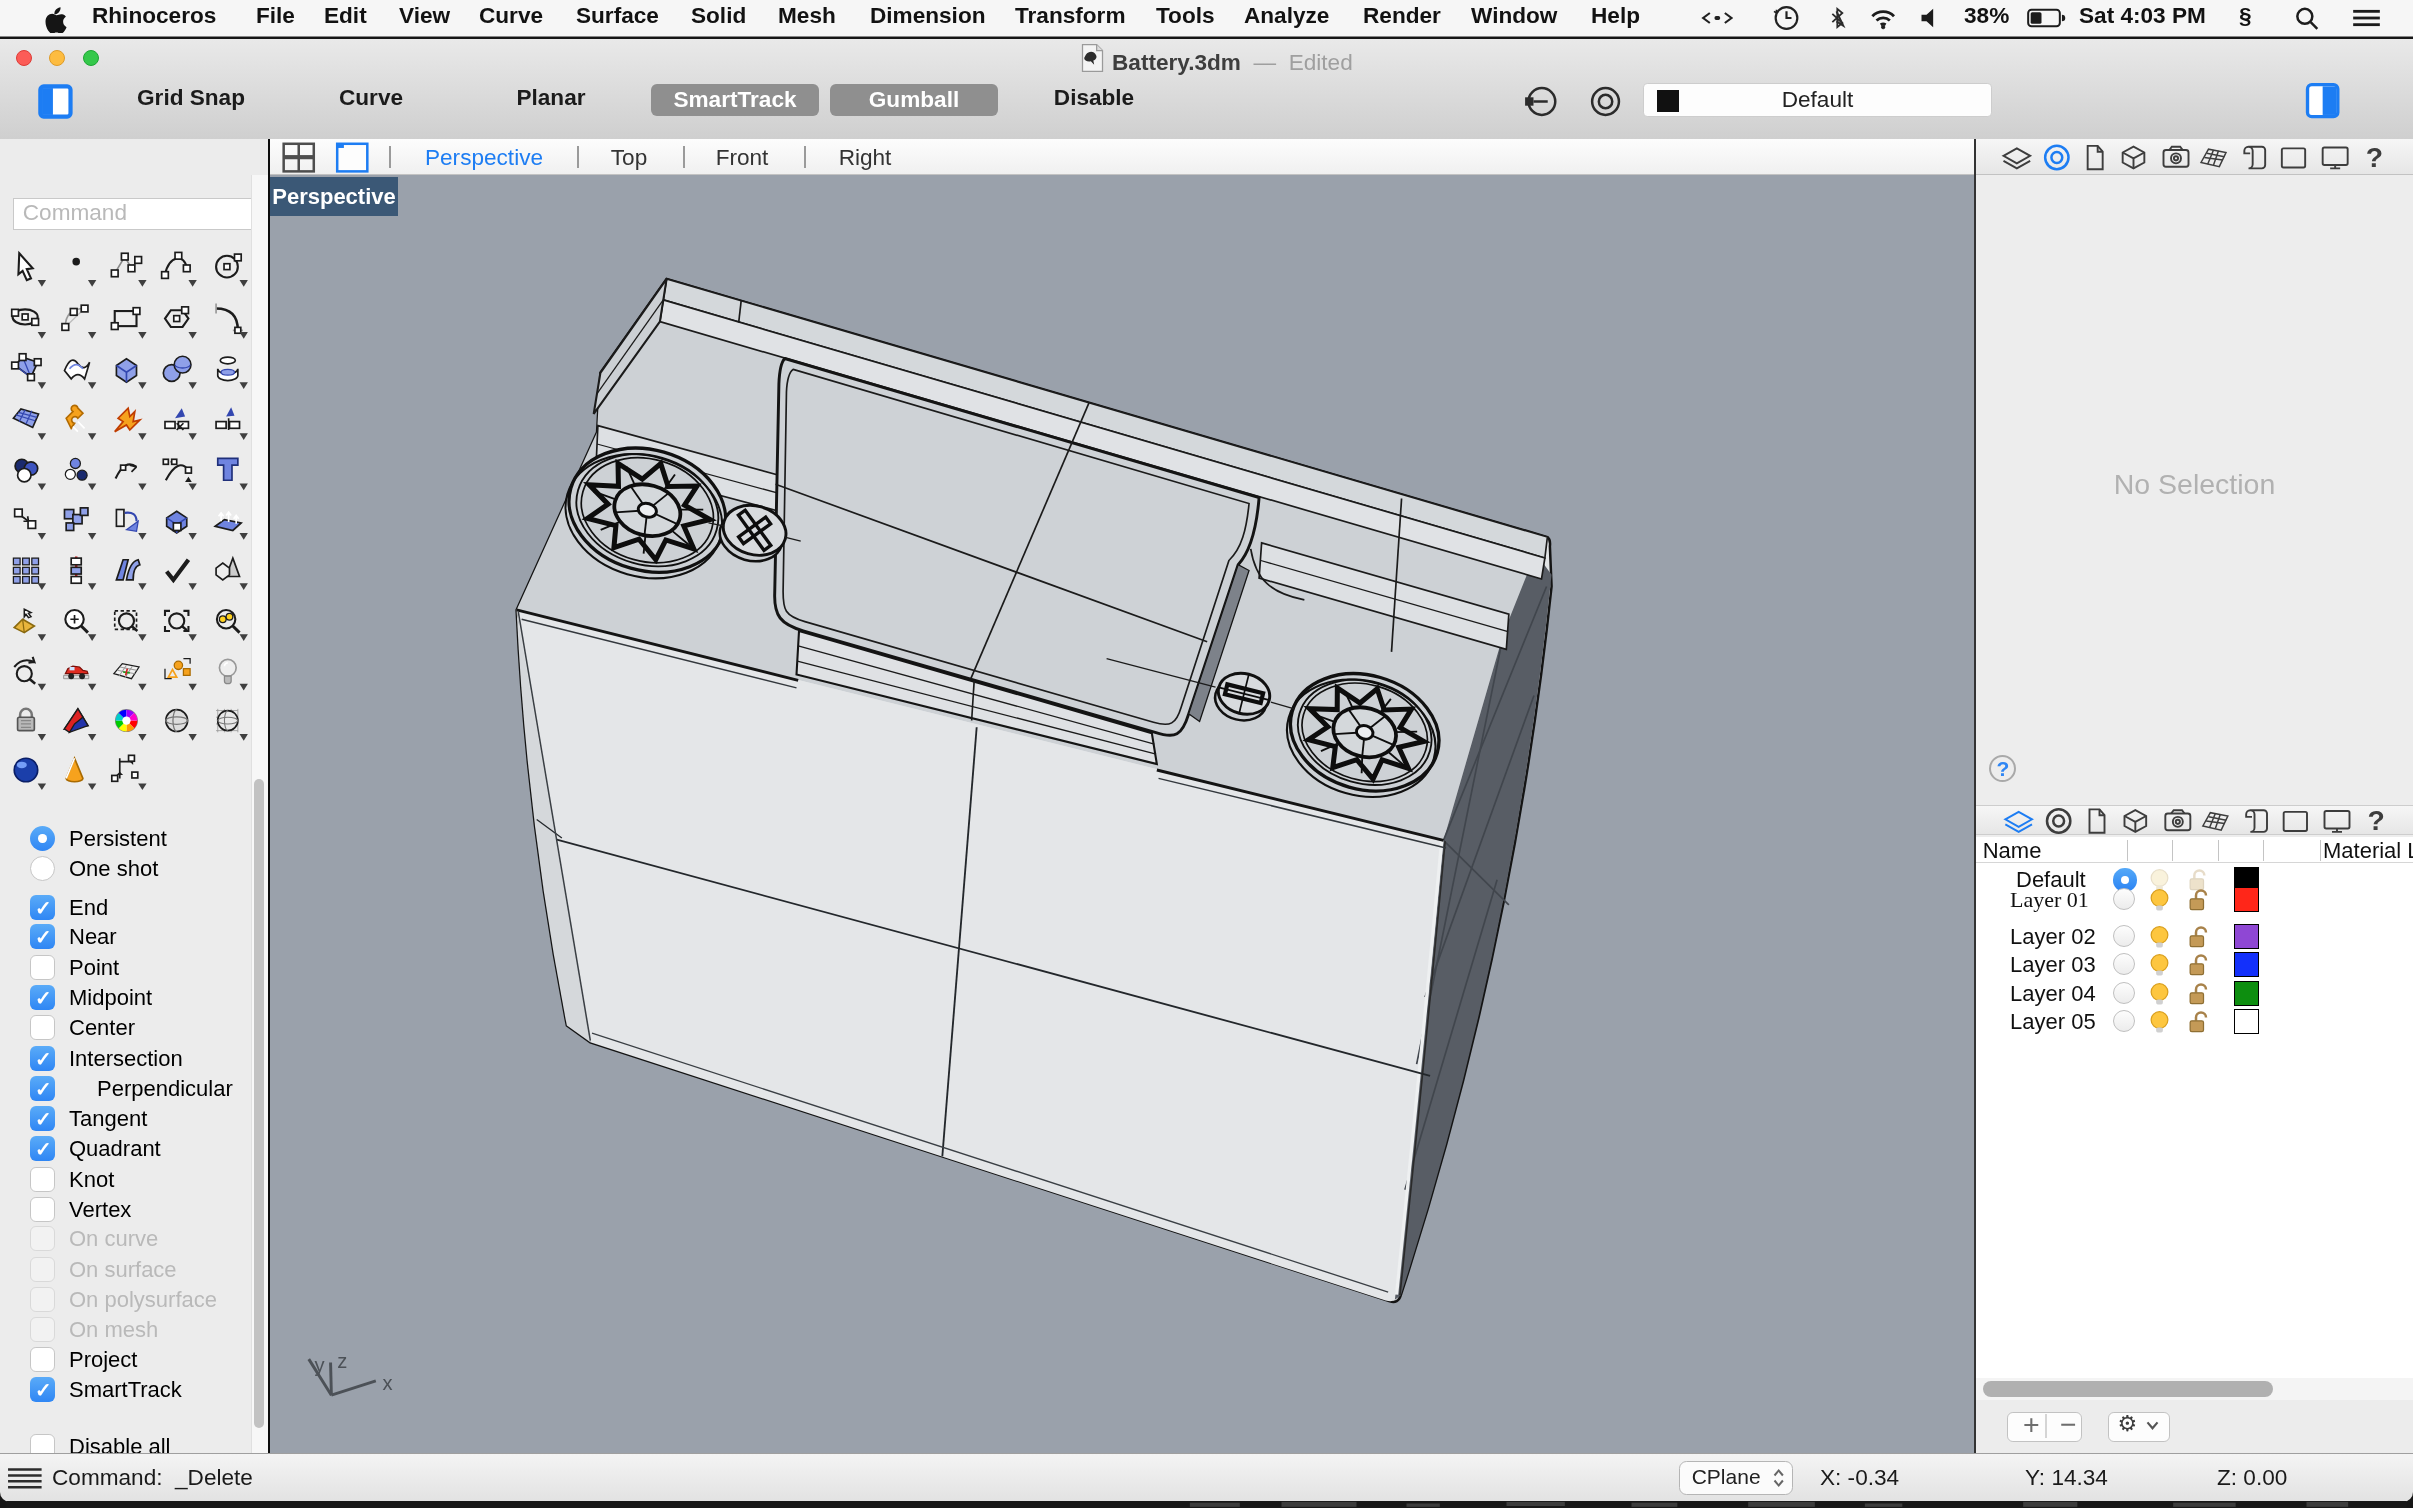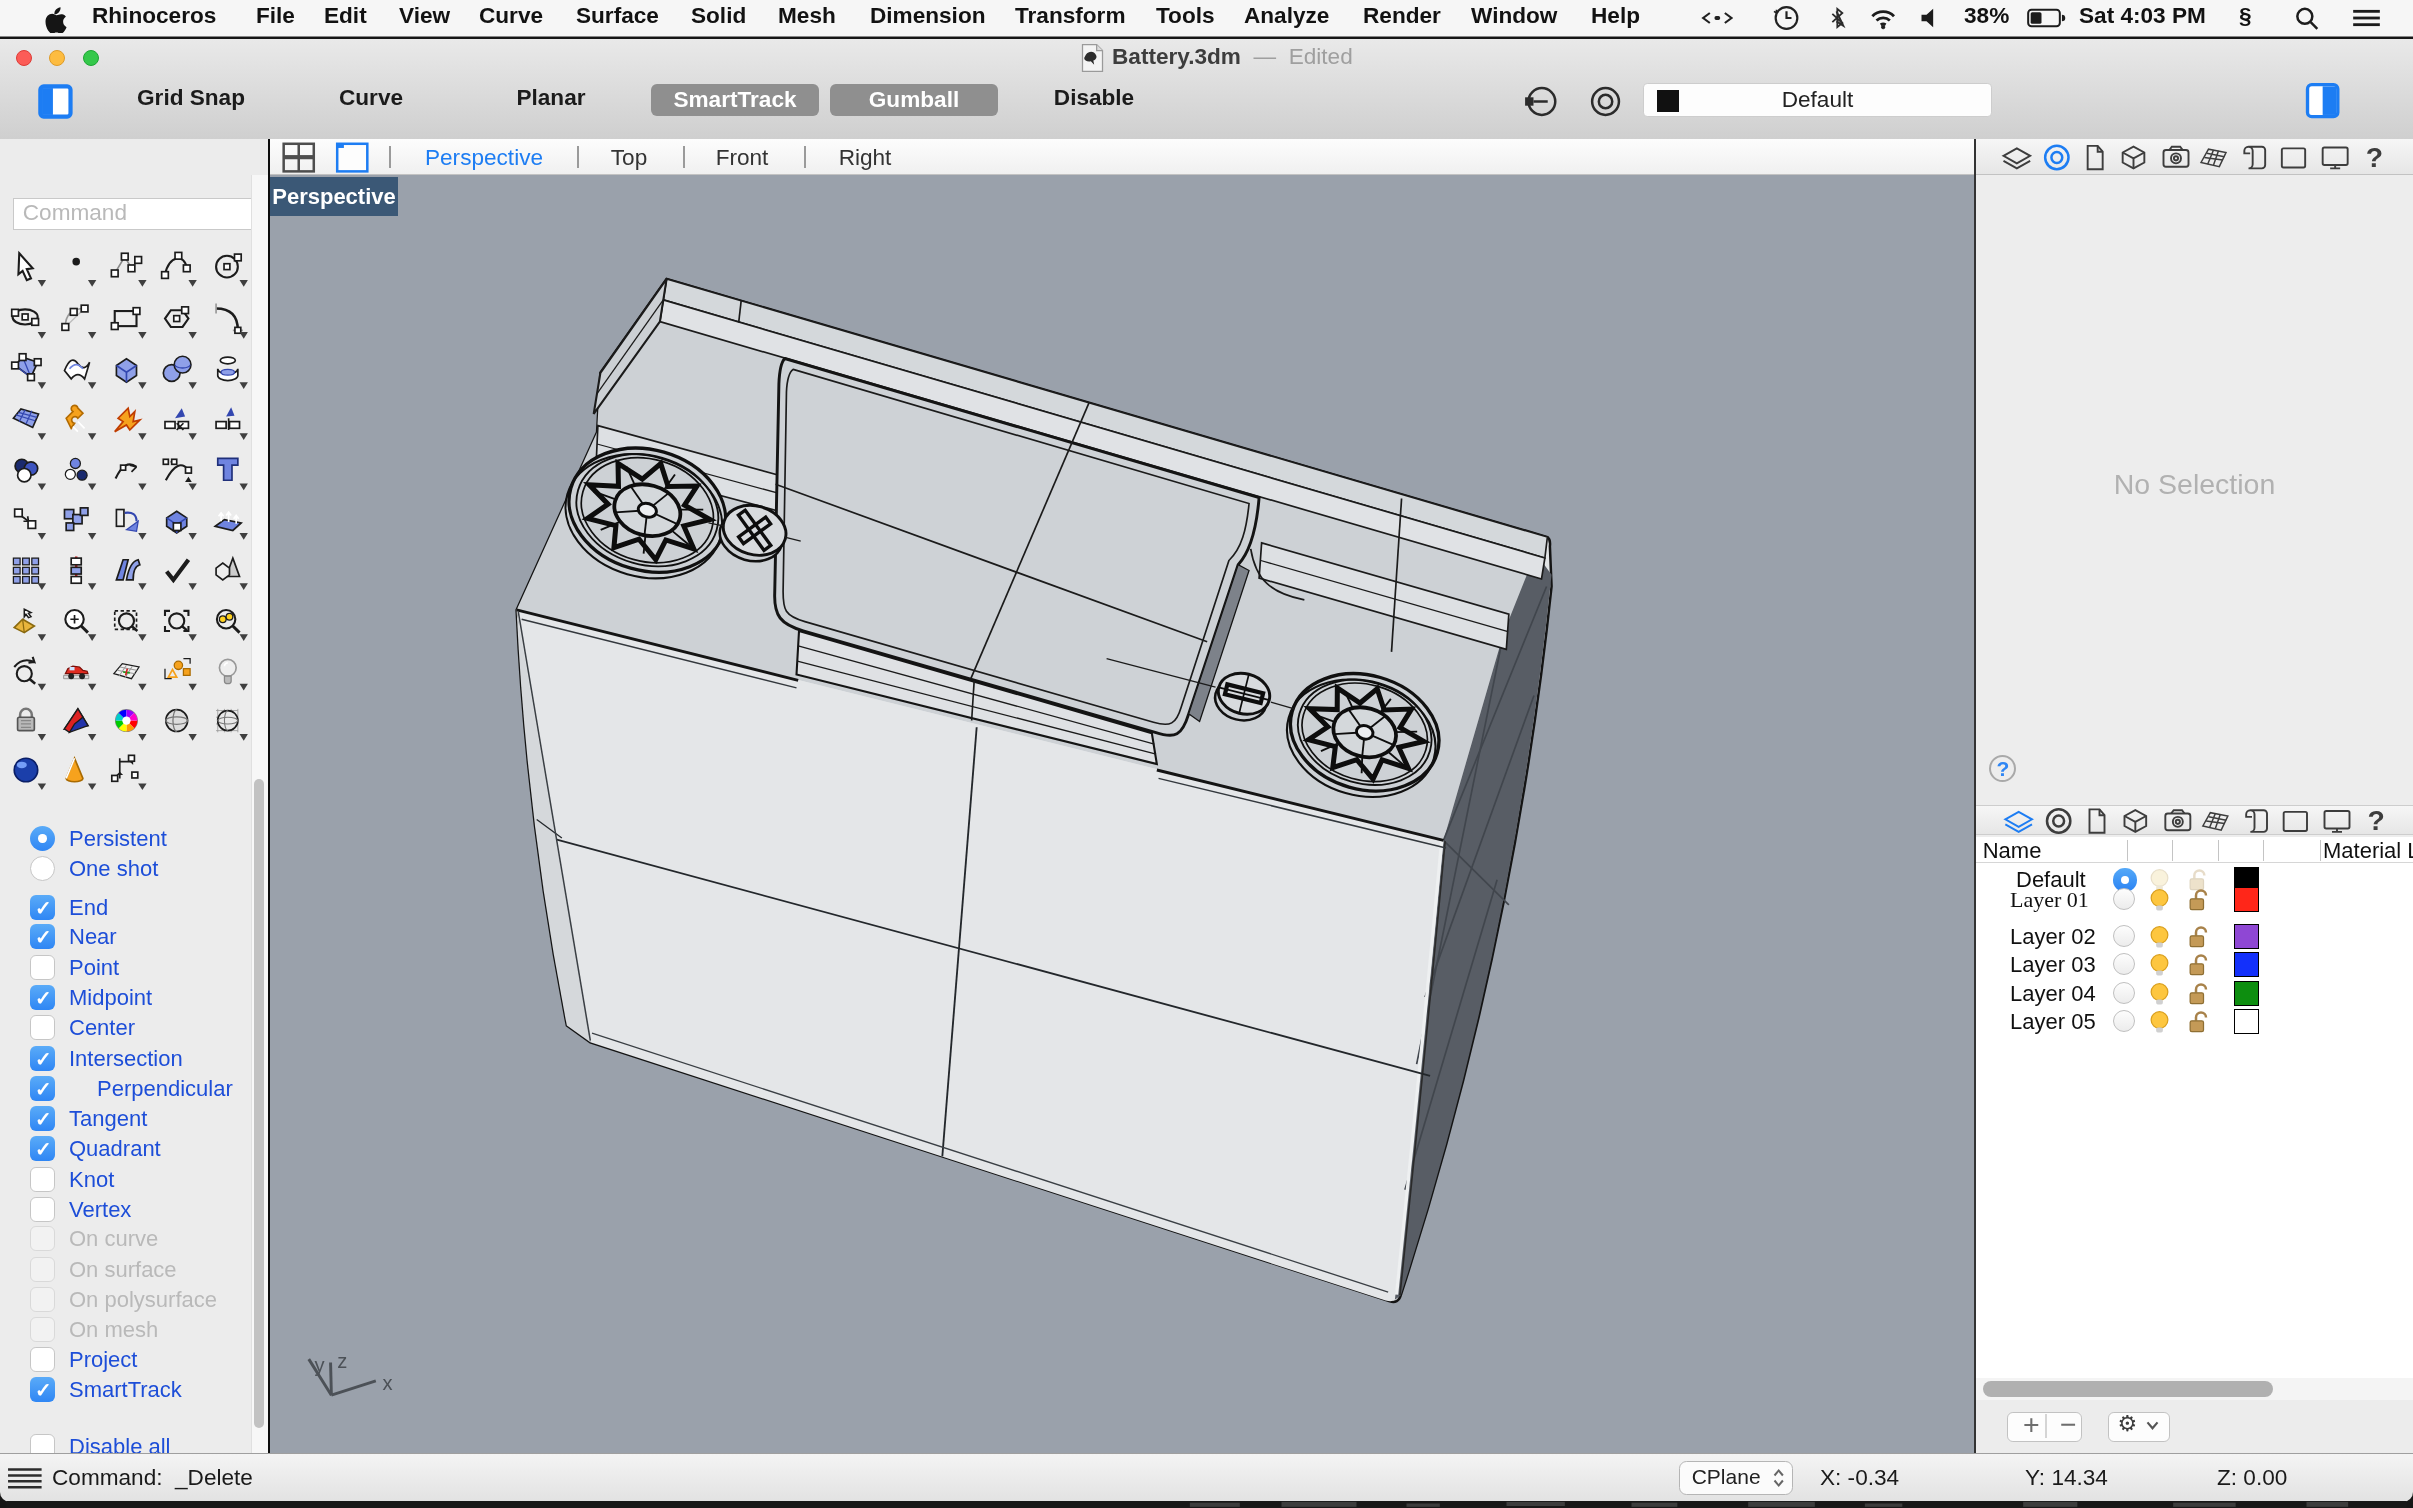--- a/index.html
+++ b/index.html
@@ -8,37 +8,37 @@
 .abs { position:absolute; }
 
 
 #menubar { left:0; top:0; width:2413px; height:37px; background:#f6f6f6; border-bottom:1.7px solid #878787; color:#121212; font-size:22.6px; font-weight:bold;text-align:center; }
 #menubar .mi { position:absolute; top:3.4px; white-space:nowrap; }
 #menubar .b { font-weight:bold; }
 
 
 #titlebar { left:0; top:39px; width:2413px; height:101px; background:linear-gradient(#e9e9e9,#cfcfcf); border-bottom:1.7px solid #a8a8a8; }
 .tl { position:absolute; top:11px; width:16px; height:16px; border-radius:50%; }
-#title { position:absolute; top:5px; font-size:22.6px; color:#404040; white-space:nowrap; }
+#title { position:absolute; top:11px; font-size:22.6px; color:#404040; white-space:nowrap; }
 #title .dim { color:#9f9f9f; }
 .tbtxt { position:absolute; top:46px; font-size:22.6px; font-weight:bold; color:#1b1b1b; transform:translateX(-50%); }
 .tbbtn { position:absolute; top:45px; height:32px; background:#8f8f8f; border-radius:5.9px; color:#fff; font-size:22.6px; font-weight:bold; text-align:center; line-height:31px; }
 
 
 #tabband { left:0; top:139px; width:2413px; height:36px; }
 #tabband .lp { position:absolute; left:0; top:0; width:268px; height:36px; background:#ececec; }
 #tabband .mid { position:absolute; left:268px; top:0; width:1706px; height:36px; background:linear-gradient(#fdfdfd,#f0f0f0); border-bottom:0.8px solid #c2c2c2; }
 #tabband .rp { position:absolute; left:1974px; top:0; width:439px; height:36px; background:linear-gradient(#f6f6f6,#e6e6e6); border-bottom:0.8px solid #c2c2c2; }
 .vtab { position:absolute; top:5.9px; font-size:22.6px; color:#333; transform:translateX(-50%); }
 .vsep { position:absolute; top:6.7px; width:1.7px; height:22px; background:#9a9a9a; }
 
 
 #leftpanel { left:0; top:175px; width:268px; height:1278px; background:#ececec; }
 #cmdbox { position:absolute; left:13.4px; top:22.6px; width:240px; height:32px; background:#fff; border:1.7px solid #c9c9c9; font-size:22.6px; color:#b9b9b9; padding-left:8.4px; line-height:28.5px; }
-.osnap-row { position:absolute; left:30px; height:28.5px; font-size:22px; color:#1d4ed8; line-height:27px; }
+.osnap-row { position:absolute; left:30px; height:28.5px; font-size:22px; color:#000000; line-height:27px; }
 .osnap-row.dis { color:#b9b9b9; }
 .cb { position:absolute; left:0px; top:0.8px; width:25px; height:25px; border-radius:5.9px; background:#fff; border:1.7px solid #c6c6c6; }
 .cb.on { background:linear-gradient(#5aabf8,#2f86f4); border:none; }
 .cb.on:after { content:"✓"; position:absolute; left:5px; top:0px; color:#fff; font-size:20px; font-weight:bold; }
 .cb.disd { border-color:#d9d9d9; background:#f2f2f2; }
 .osnap-lbl { margin-left:39px; }
 .radio { position:absolute; left:0; top:0.8px; width:25px; height:25px; border-radius:50%; background:#fff; border:1.7px solid #c6c6c6; }
 .radio.on { background:linear-gradient(#5aabf8,#2f86f4); border:none; }
 .radio.on:after { content:""; position:absolute; left:8.4px; top:8.4px; width:8.4px; height:8.4px; border-radius:50%; background:#fff; }
 #lscrolltrack { position:absolute; left:251px; top:0px; width:17.6px; height:1278px; background:#f7f7f7; border-left:0.8px solid #e0e0e0; }

